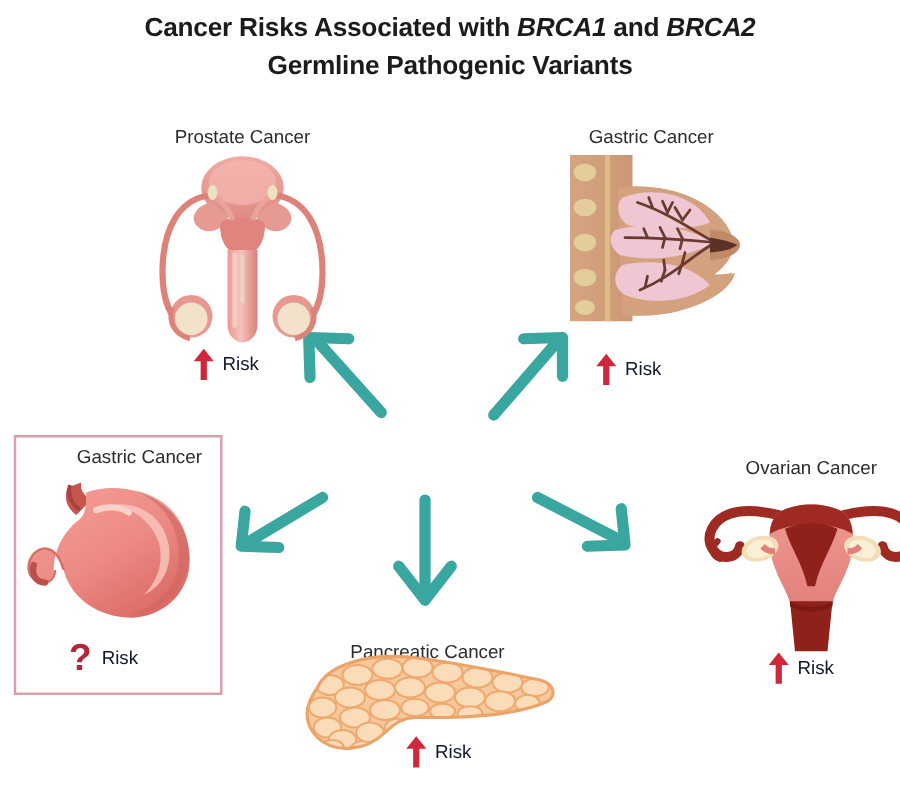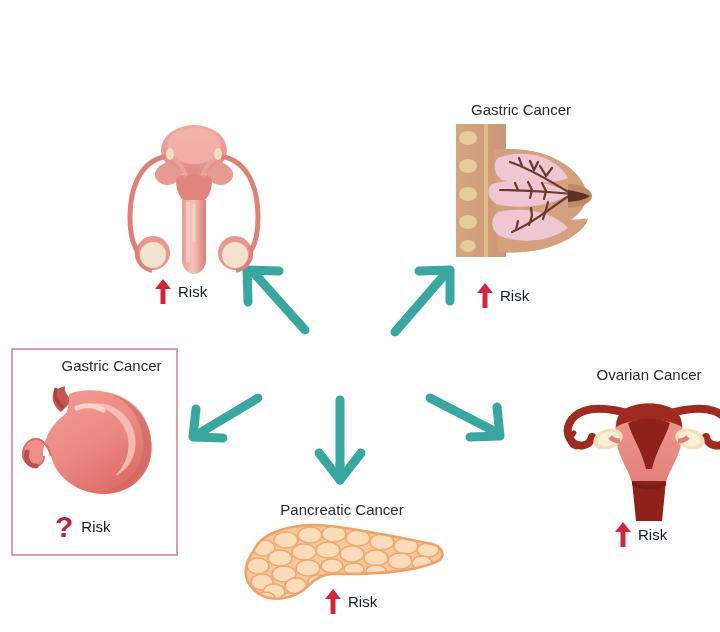--- a/index.html
+++ b/index.html
@@ -47,20 +47,24 @@
   }
 
   svg{display:block;overflow:visible;}
   .arrowsvg{position:absolute;left:0;top:0;width:720px;height:632px;pointer-events:none;}
 </style>
 </head>
 <body>
 
 <div class="stage">
 
+  <div class="title">
+    <span><span>Cancer Risks Associated with </span><span class="ital">BRCA1</span><span> and </span><span class="ital">BRCA2</span></span><br>
+    <span>Germline Pathogenic Variants</span>
+  </div>
 
   <svg class="arrowsvg" viewBox="0 0 720 632">
     <g fill="none" stroke="#3aa6a0" stroke-width="9" stroke-linecap="round" stroke-linejoin="round">
 
       <g>
         <line x1="305" y1="330" x2="253" y2="272"></line>
         <polyline points="248,302 247,270 279,271"></polyline>
       </g>
 
       <g>
@@ -80,20 +84,21 @@
 
       <g>
         <line x1="430" y1="398" x2="496" y2="432"></line>
         <polyline points="497,407 500,436 470,437"></polyline>
       </g>
     </g>
   </svg>
 
 
   <div class="node" style="left:108px;top:100px;width:172px;height:205px;">
+    <div class="node-title" style="top:0;">Prostate Cancer</div>
 
     <svg width="172" height="160" style="position:absolute;left:0;top:22px;" viewBox="0 0 172 160">
       <defs>
         <linearGradient id="pgA" x1="0" y1="0" x2="0" y2="1">
           <stop offset="0" stop-color="#f0aaa4"></stop>
             <stop offset="1" stop-color="#e08b85"></stop>
         </linearGradient>
         <linearGradient id="pgB" x1="0" y1="0" x2="1" y2="0">
           <stop offset="0" stop-color="#e89a93"></stop>
             <stop offset="0.45" stop-color="#f6c2ba"></stop>
@@ -229,21 +234,21 @@
       <path d="M16 74 C14 82 18 88 25 88" stroke="#b9504b" stroke-width="5" fill="none" stroke-linecap="round"></path>
     </svg>
 
     <div class="risk-row" style="left:44px;top:158px;gap:8px;">
       <span class="qmark">?</span>
       <span class="risk-label">Risk</span>
     </div>
   </div>
 
   <div class="node" style="left:236px;top:496px;width:212px;height:130px;">
-    <div class="node-title" style="top:4px;">Pancreatic Cancer</div>
+    <div class="node-title" style="top:16px;">Pancreatic Cancer</div>
 
     <svg width="212" height="95" style="position:absolute;left:0;top:20px;" viewBox="0 0 212 95">
       <defs>
         <clipPath id="panClip">
           <path d="M18 34 C26 16 58 6 94 10 C130 14 166 22 196 28 C208 31 210 42 200 46
                    C176 56 140 58 110 58 L96 58 C88 58 80 62 72 70 C58 84 32 88 18 74
                    C6 62 8 48 18 34 Z"></path>
         </clipPath>
       </defs>
       <path d="M18 34 C26 16 58 6 94 10 C130 14 166 22 196 28 C208 31 210 42 200 46

